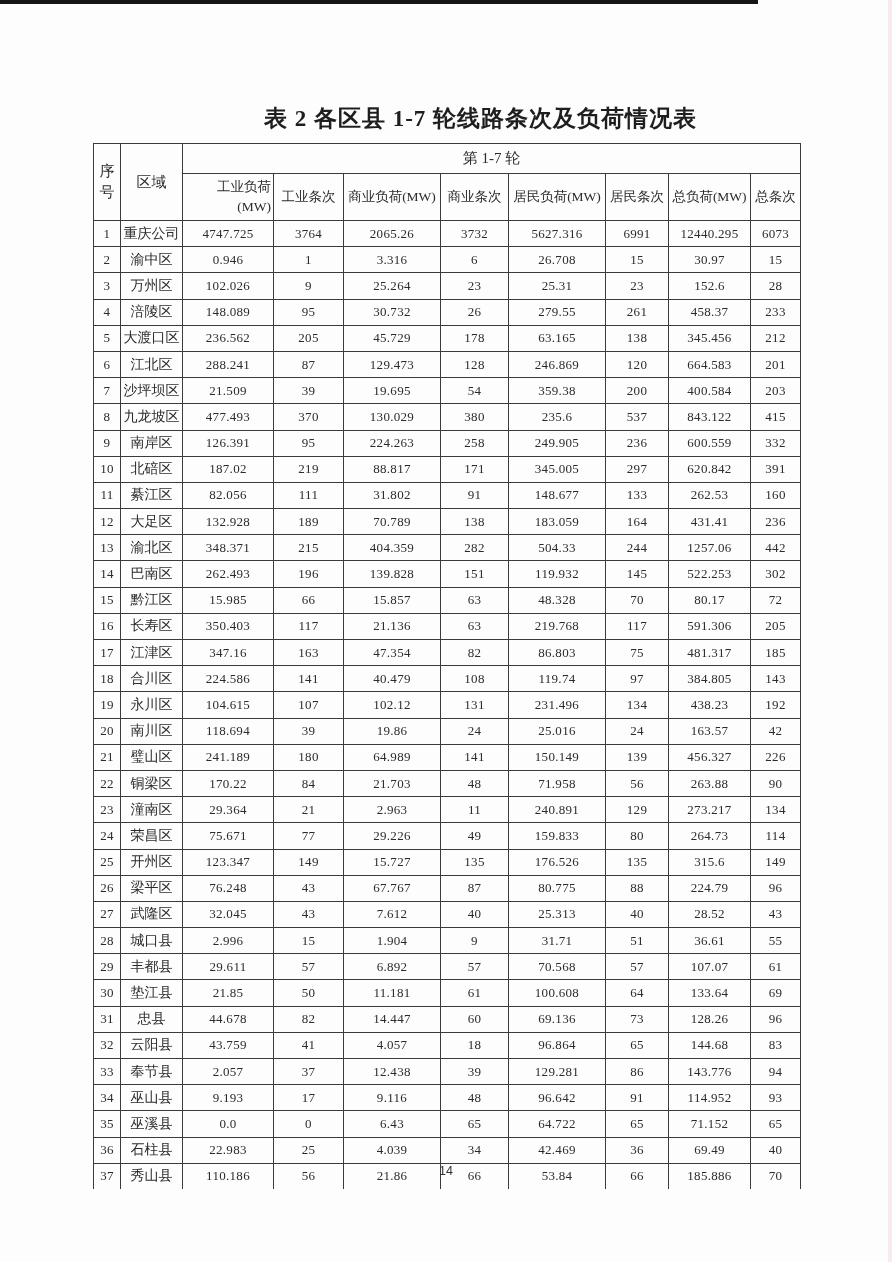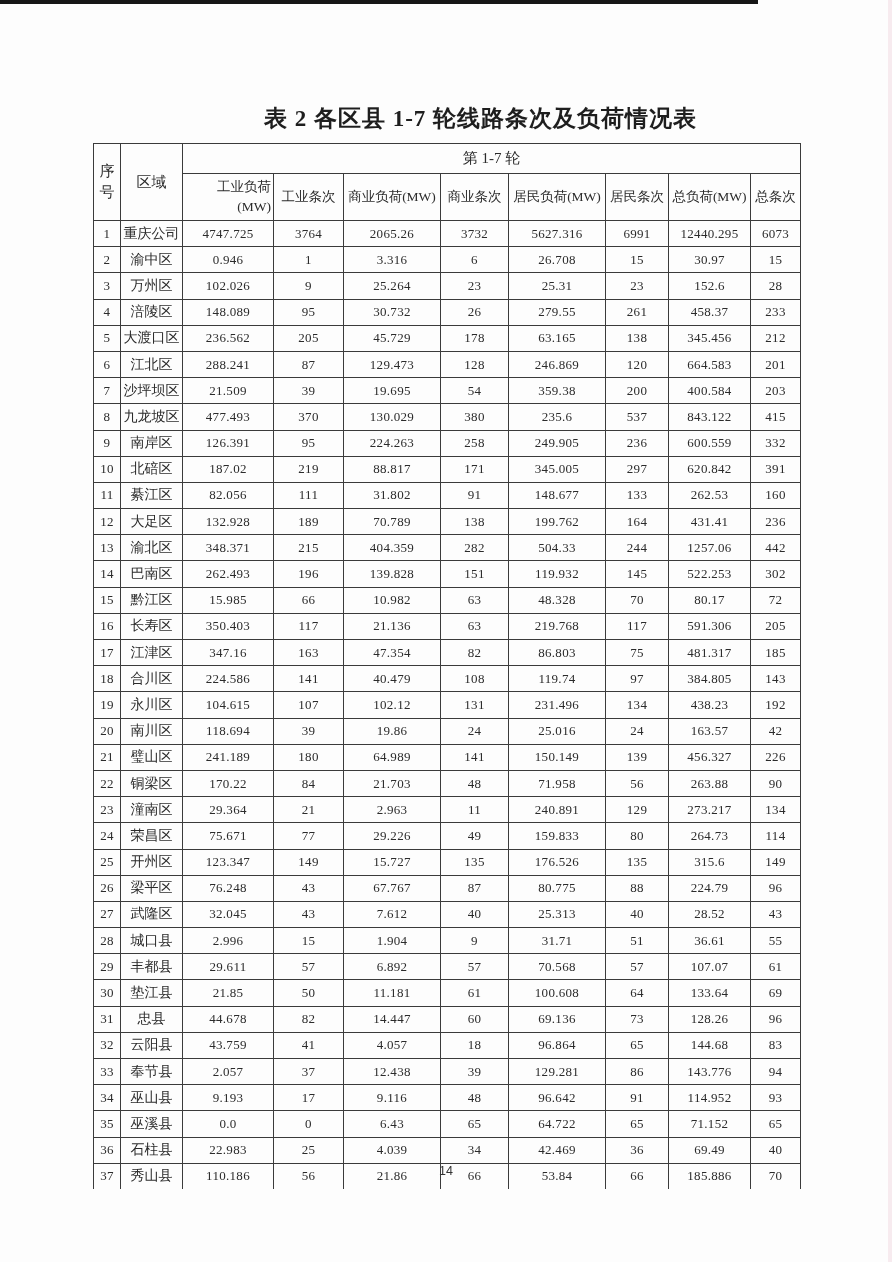--- a/index.html
+++ b/index.html
@@ -227,21 +227,21 @@
           <td>262.53</td>
           <td>160</td>
         </tr>
         <tr>
           <td>12</td>
           <td class="region">大足区</td>
           <td>132.928</td>
           <td>189</td>
           <td>70.789</td>
           <td>138</td>
-          <td>199.762</td>
+          <td>183.059</td>
           <td>164</td>
           <td>431.41</td>
           <td>236</td>
         </tr>
         <tr>
           <td>13</td>
           <td class="region">渝北区</td>
           <td>348.371</td>
           <td>215</td>
           <td>404.359</td>
@@ -261,21 +261,21 @@
           <td>119.932</td>
           <td>145</td>
           <td>522.253</td>
           <td>302</td>
         </tr>
         <tr>
           <td>15</td>
           <td class="region">黔江区</td>
           <td>15.985</td>
           <td>66</td>
-          <td>10.982</td>
+          <td>15.857</td>
           <td>63</td>
           <td>48.328</td>
           <td>70</td>
           <td>80.17</td>
           <td>72</td>
         </tr>
         <tr>
           <td>16</td>
           <td class="region">长寿区</td>
           <td>350.403</td>

